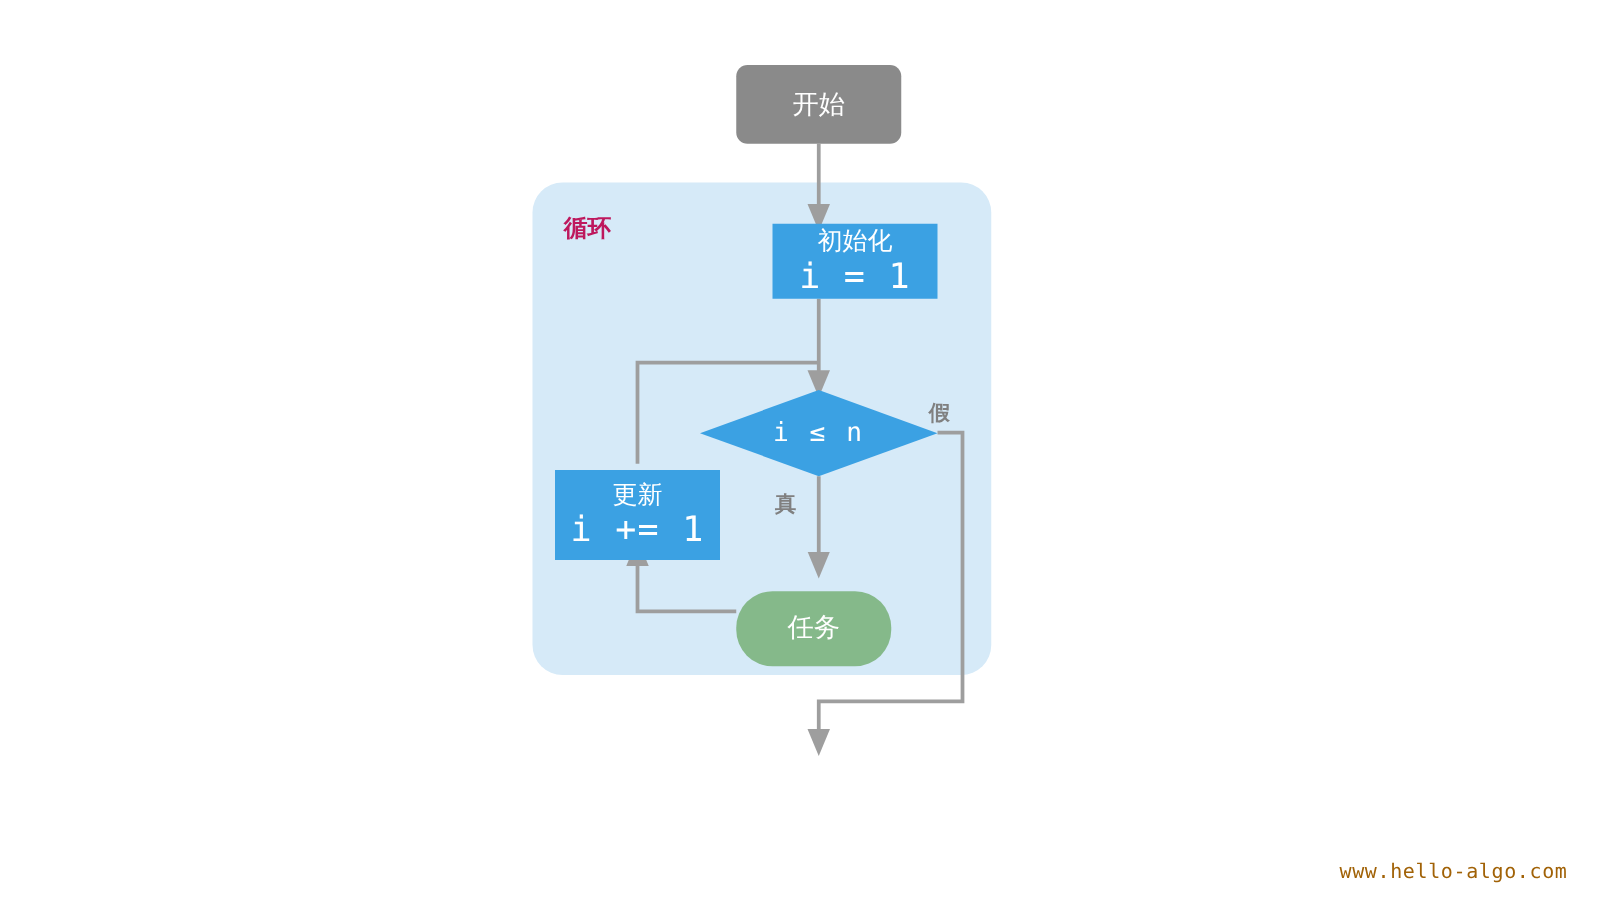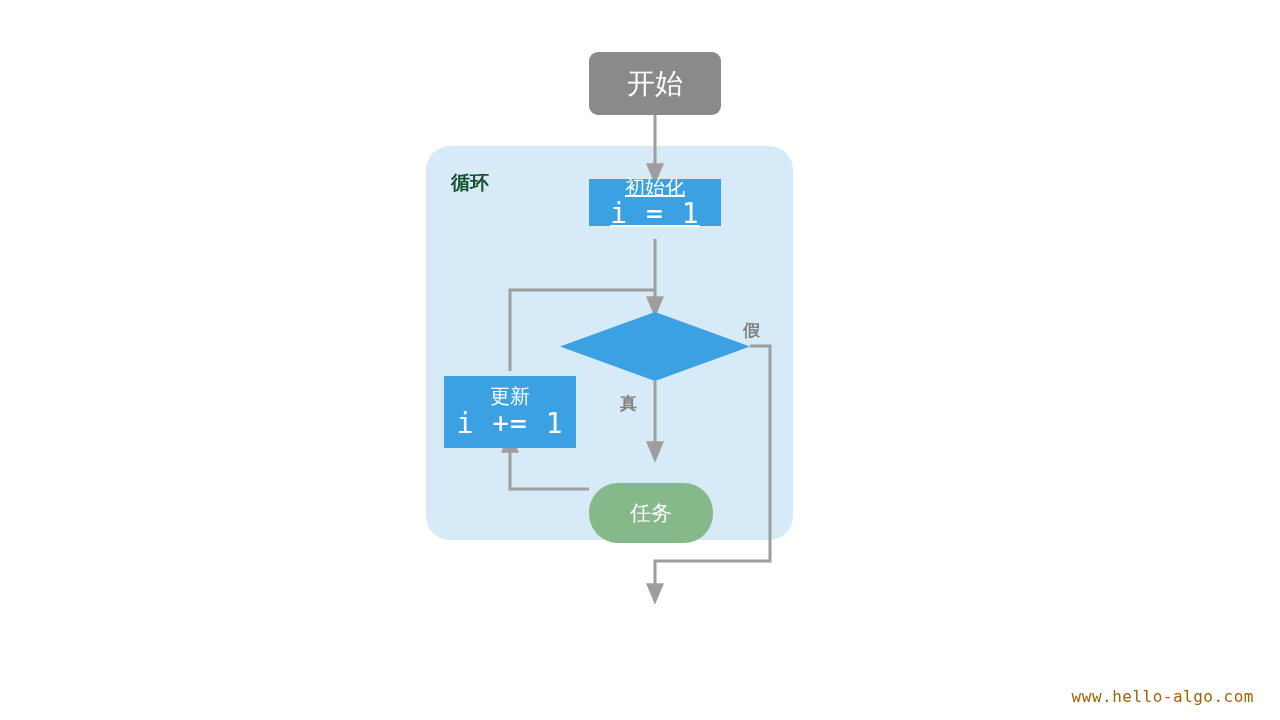--- a/index.html
+++ b/index.html
@@ -32,21 +32,21 @@
     align-items: center;
     justify-content: center;
     color: #ffffff;
     text-align: center;
     line-height: 1.12;
     box-sizing: border-box;
   }
   .node-terminal {
     background: #8a8a8a;
     border-radius: 9px;
-    font-size: 28px;
+    font-size: 21px;
   }
   .node-process {
     background: #3ba1e3;
     font-size: 20px;
   }
   .node-task {
     background: #85b98a;
     font-size: 21px;
   }
   .code-line {
@@ -60,21 +60,21 @@
   .diamond-label {
     position: absolute;
     color: #ffffff;
     font-family: "DejaVu Sans Mono", "Liberation Mono", monospace;
     font-size: 21px;
     letter-spacing: 2px;
     white-space: nowrap;
   }
   .group-label {
     position: absolute;
-    color: #14532d;
+    color: #be185d;
     font-weight: bold;
     font-size: 19px;
     font-family: "Liberation Sans", "DejaVu Sans", sans-serif;
     white-space: nowrap;
   }
   .edge-label {
     position: absolute;
     color: #808080;
     font-weight: bold;
     font-size: 17px;
@@ -123,32 +123,33 @@
 
     <polygon points="655,312 750,346.5 655,381 560,346.5" fill="#3ba1e3"></polygon>
   </svg>
 
   <div class="group-label" style="left:451px; top:170px;">循环</div>
 
   <div class="node node-terminal" style="left:589px; top:52px; width:132px; height:63px;">
     <div class="cn-line">开始</div>
   </div>
 
-  <div class="node node-process" style="left:589px; top:179px; width:132px; height:47px;text-decoration:underline;">
+  <div class="node node-process" style="left:618px; top:179px; width:132px; height:60px;">
     <div class="cn-line">初始化</div>
     <div class="code-line">i = 1</div>
   </div>
 
+  <div class="diamond-label" style="left:560px; top:334px; width:190px; text-align:center;">i ≤ n</div>
 
   <div class="node node-process" style="left:444px; top:376px; width:132px; height:72px;">
     <div class="cn-line">更新</div>
     <div class="code-line">i += 1</div>
   </div>
 
-  <div class="node node-task" style="left:589px; top:483px; width:124px; height:60px;border-radius:29px;">
+  <div class="node node-task" style="left:589px; top:473px; width:124px; height:60px;border-radius:29px;">
     <div class="cn-line">任务</div>
   </div>
 
 
   <div class="edge-label" style="left:620px; top:392px;">真</div>
 
   <div class="edge-label" style="left:743px; top:319px;">假</div>
 
   <div class="watermark">www.hello-algo.com</div>
 

